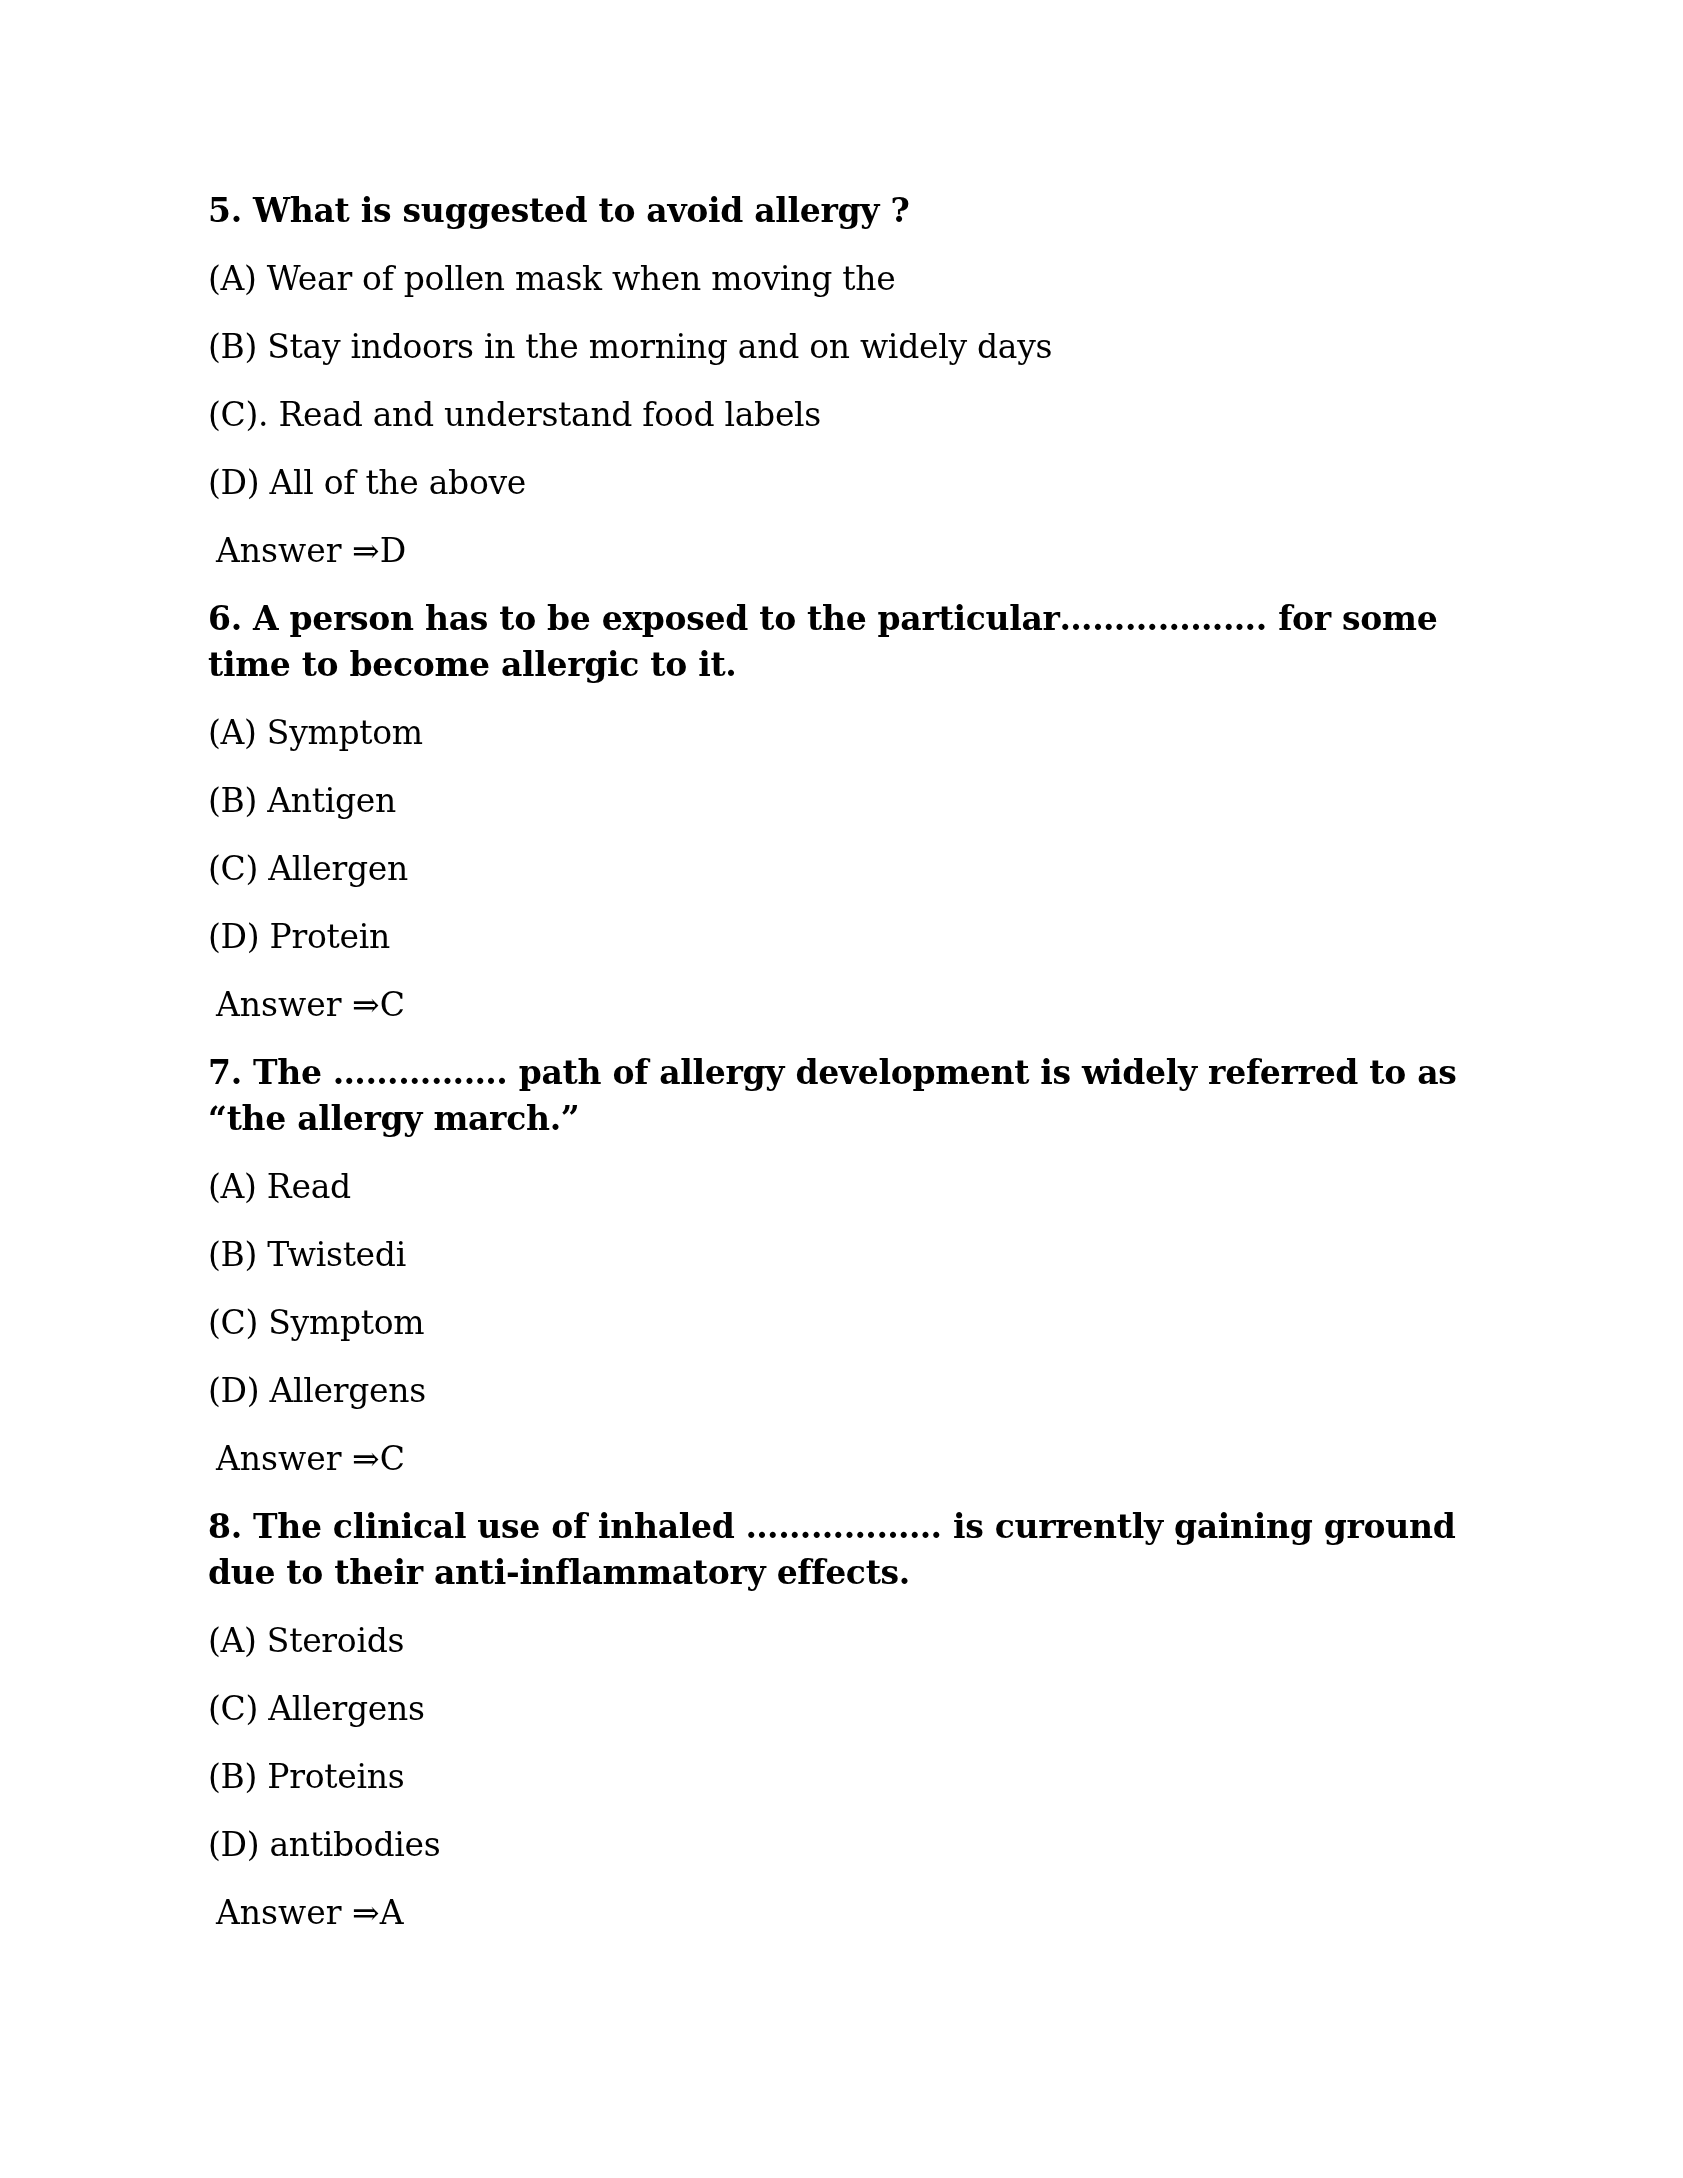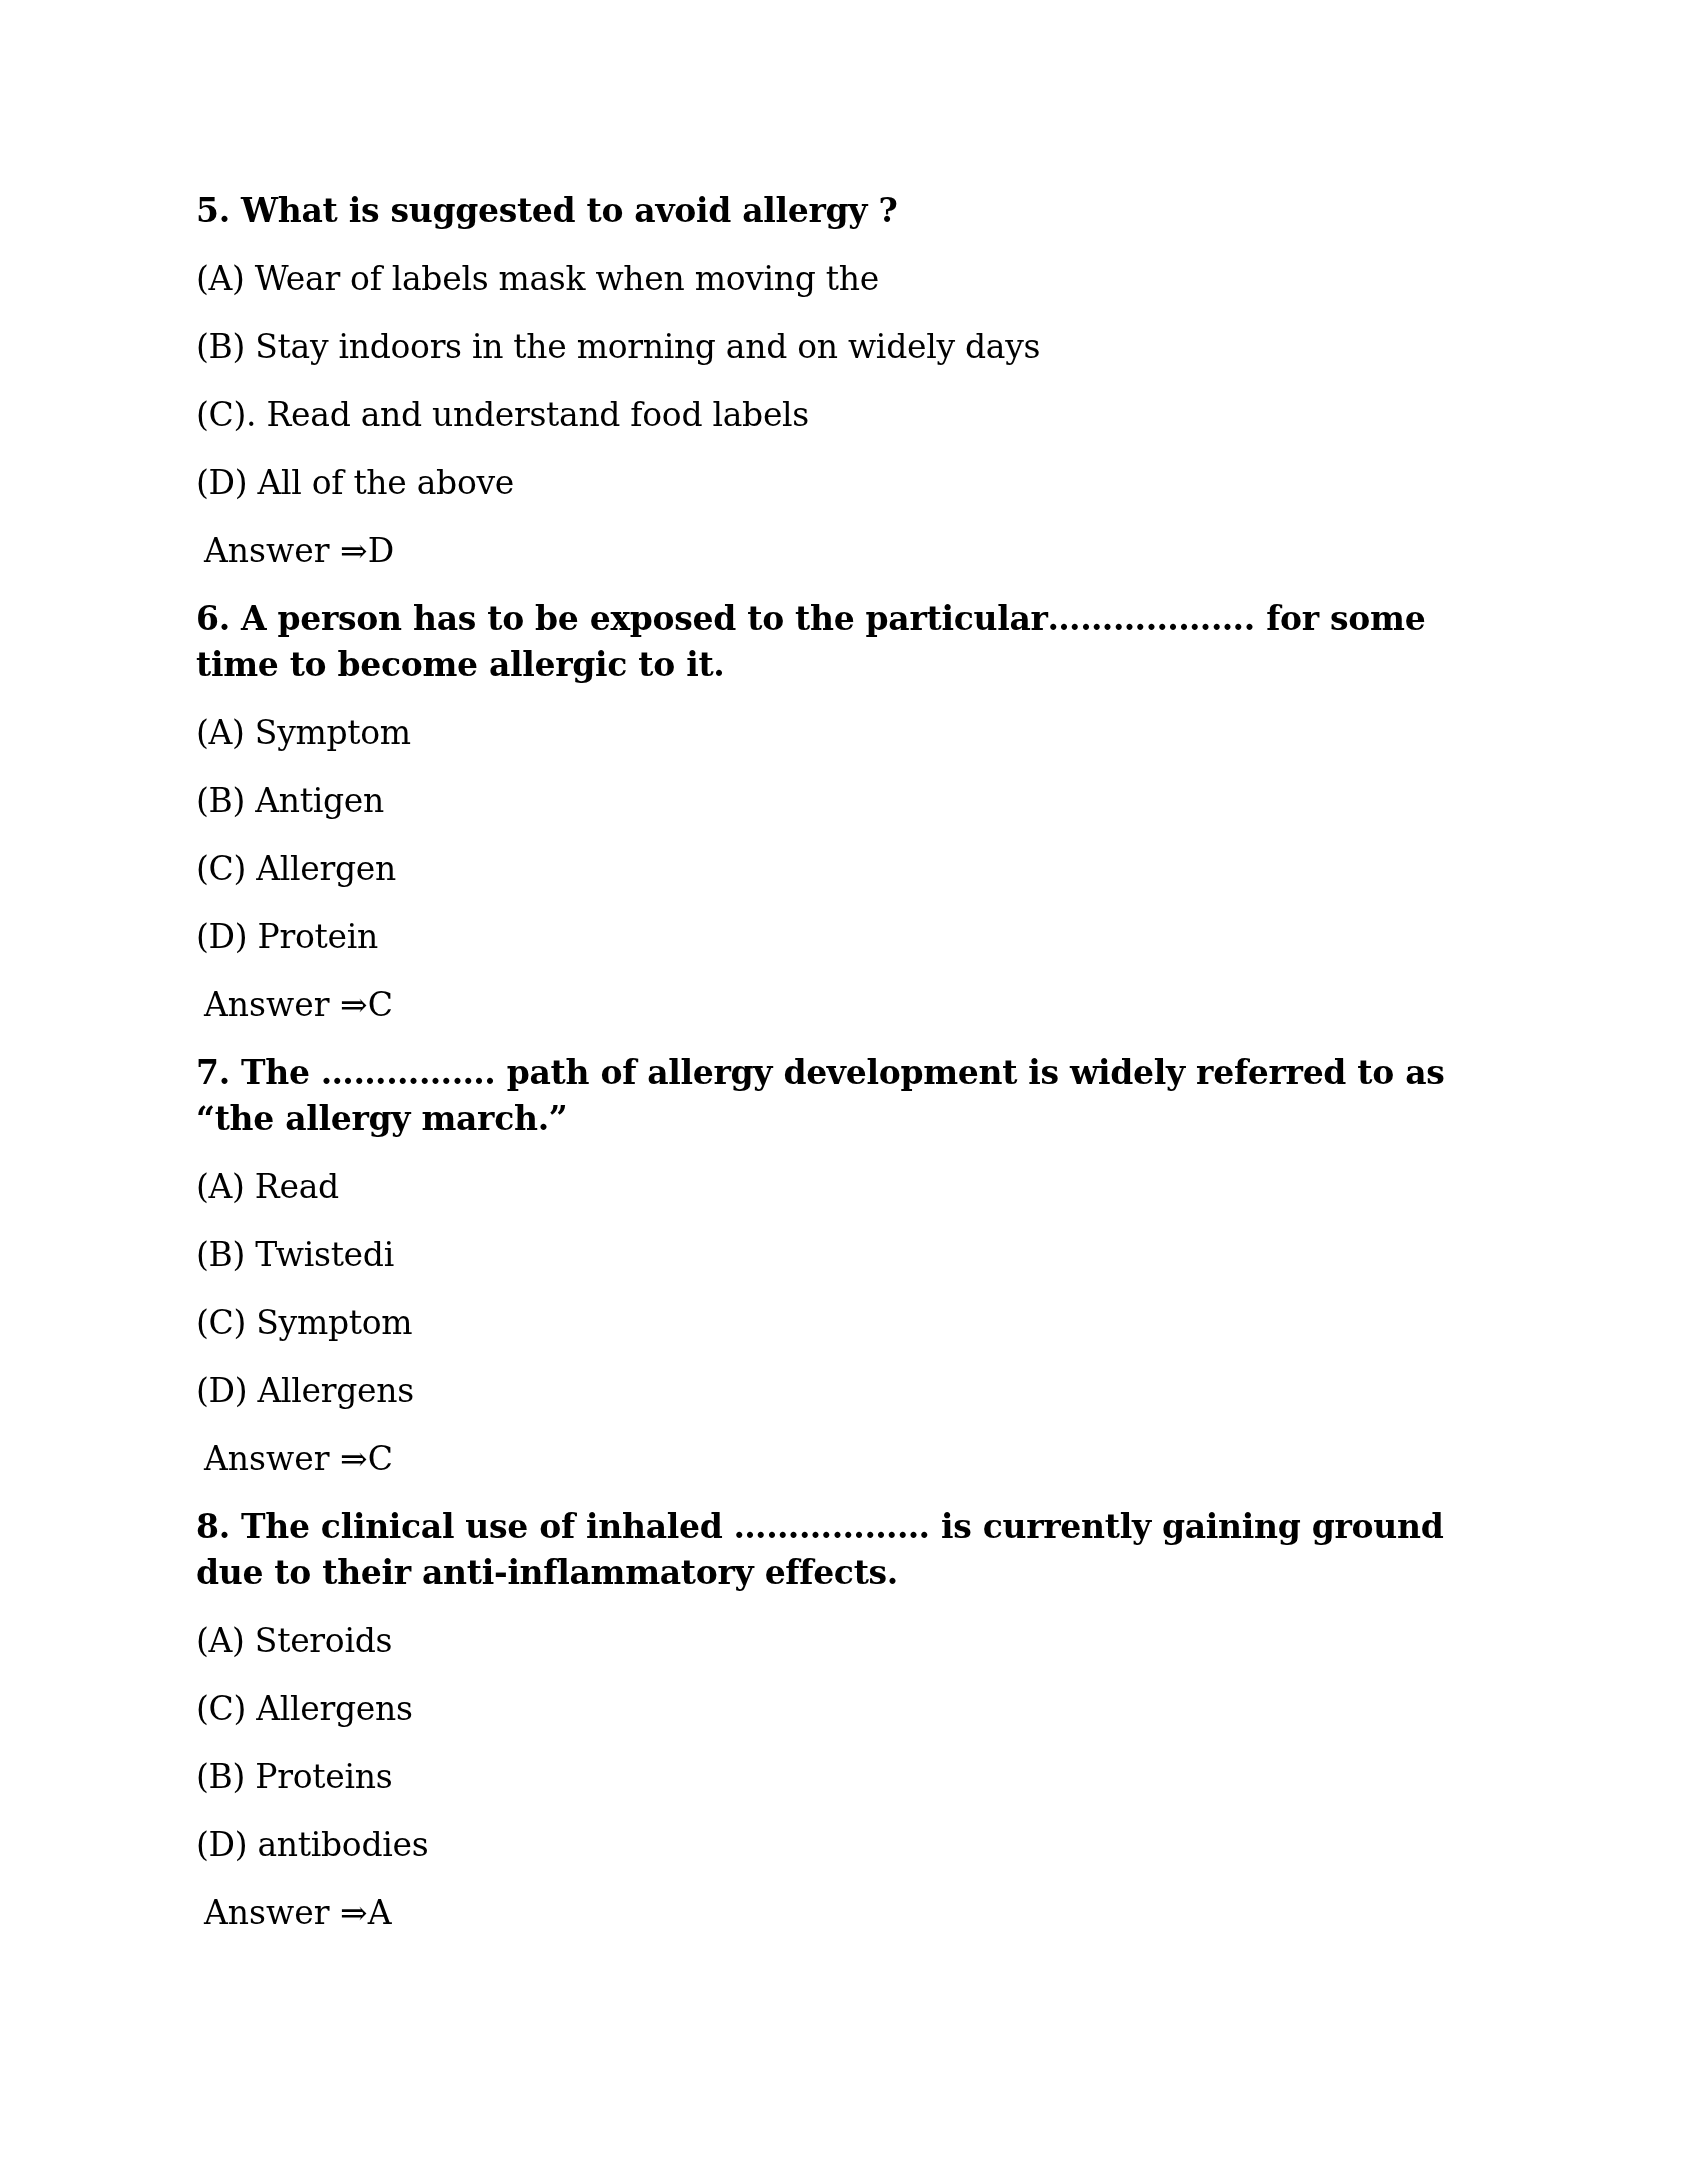--- a/index.html
+++ b/index.html
@@ -1,31 +1,31 @@
 <!DOCTYPE html>
 <html><head>
 <meta charset="utf-8">
 <style>
   html, body { margin: 0; padding: 0; background: #ffffff; }
   body { width: 1683px; height: 2178px; position: relative; overflow: hidden;
          font-family: "DejaVu Serif", "Liberation Serif", serif; color: #000; }
-  .page { position: absolute; left: 196px; top: 188px; width: 1287px; }
+  .page { position: absolute; left: 208px; top: 188px; width: 1287px; }
   .q { font-weight: bold; font-size: 33px; line-height: 46px; margin: 0 0 22px 0; letter-spacing: -0.3px; }
   .opt { font-size: 33px; line-height: 46px; margin: 0 0 22px 0; letter-spacing: -0.3px; }
   .ans { font-size: 33px; line-height: 46px; margin: 0 0 22px 8px; }
   .ans .lbl { font-weight: normal; }
 </style>
 </head>
 <body>
 
 <div class="page">
 
   <div class="block">
     <p class="q">5. What is suggested to avoid allergy ?</p>
-    <p class="opt">(A) Wear of labels mask when moving the</p>
+    <p class="opt">(A) Wear of pollen mask when moving the</p>
     <p class="opt">(B) Stay indoors in the morning and on widely days</p>
     <p class="opt">(C). Read and understand food labels</p>
     <p class="opt">(D) All of the above</p>
     <p class="ans"><span class="lbl">Answer ⇒</span><span>D</span></p>
   </div>
 
   <div class="block">
     <p class="q">6. A person has to be exposed to the particular………………. for some time to become allergic to it.</p>
     <p class="opt">(A) Symptom</p>
     <p class="opt">(B) Antigen</p>

